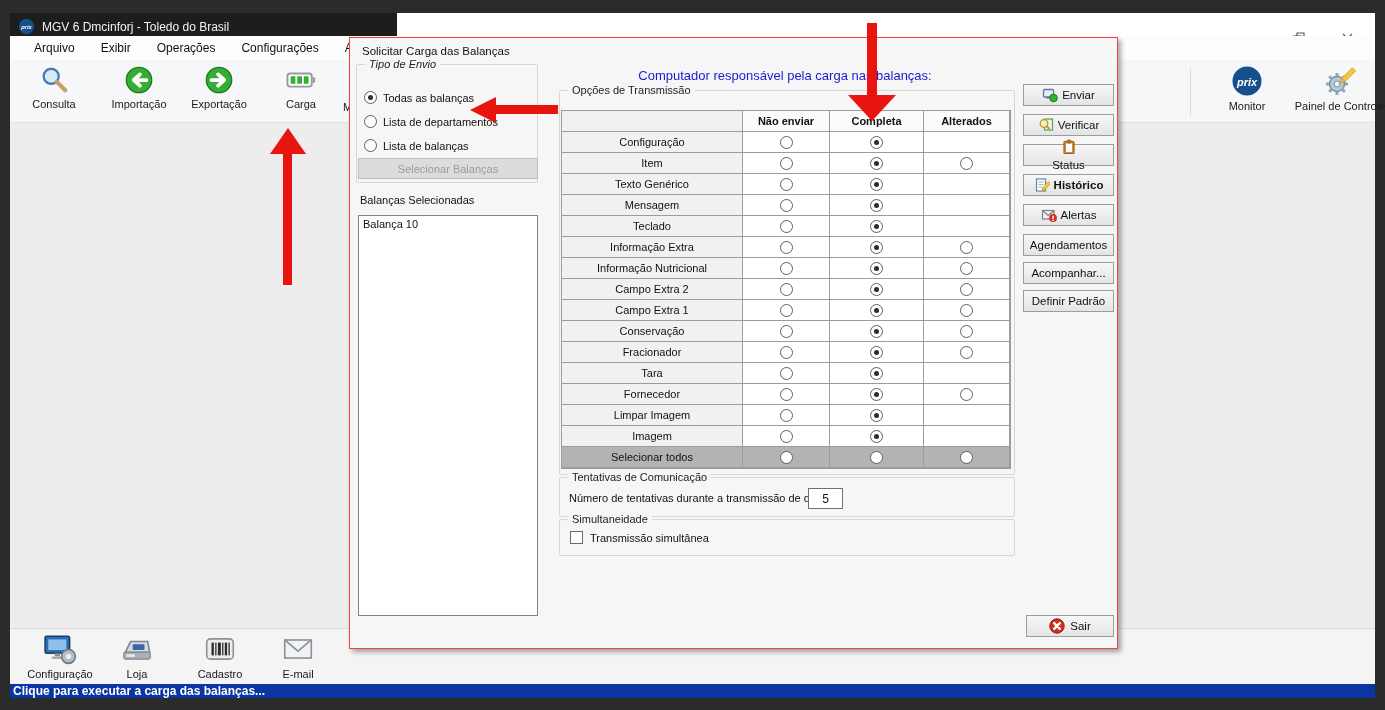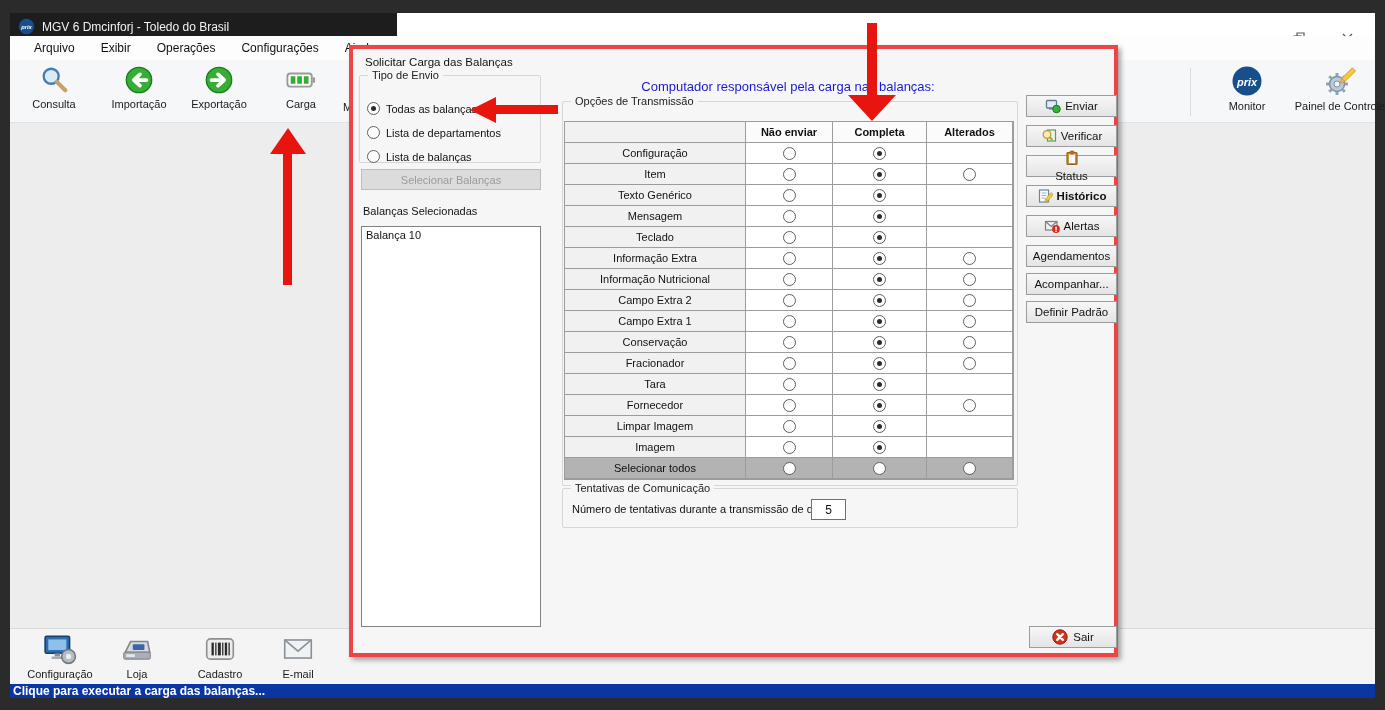--- a/index.html
+++ b/index.html
@@ -27,27 +27,27 @@
   #client-area { left:10px; top:123px; width:1365px; height:505px; background:#ededee; }
 
   #bottom-bar { left:10px; top:628px; width:1365px; height:56px; background:#f4f4f5; border-top:1px solid #dadada; }
   .bb-item { position:absolute; top:3px; text-align:center; cursor:pointer; }
   .bb-item svg { display:block; margin:0 auto; }
   .bb-label { font-size:11px; color:#1a1a1a; margin-top:2px; white-space:nowrap; }
 
   #status-bar { left:10px; top:684px; width:1365px; height:14px; background:#0a35a3; color:#ffffff; font-size:12px; font-weight:bold; display:flex; align-items:center; padding-left:3px; }
 
   
-  #dialog { left:349px; top:45px; width:769px; height:612px; background:#f6f6f6; border:4px solid #ef4444; box-shadow:3px 3px 5px rgba(0,0,0,0.35); z-index:10; }
+  #dialog { left:349px; top:37px; width:769px; height:612px; background:#f6f6f6; border:1px solid #ef4444; box-shadow:3px 3px 5px rgba(0,0,0,0.35); z-index:10; }
   #dialog-title { left:12px; top:7px; font-size:11.5px; color:#111; }
 
   .groupbox { position:absolute; border:1px solid #d6d6d6; border-radius:2px; }
   .groupbox .legend { position:absolute; top:-7px; left:8px; background:#f6f6f6; padding:0 4px; font-size:11px; color:#222; white-space:nowrap; }
 
-  #grp-tipo { left:6px; top:26px; width:182px; height:88px; }
+  #grp-tipo { left:6px; top:26px; width:182px; height:119px;font-style:italic; }
   .radio-row { position:absolute; left:14px; display:flex; align-items:center; gap:6px; font-size:11px; color:#111; cursor:pointer; white-space:nowrap; }
   .rd { width:13px; height:13px; border:1px solid #5f5f5f; border-radius:50%; background:#fff; position:relative; flex:none; display:inline-block; }
   .rd.sel::after { content:""; position:absolute; left:3px; top:3px; width:5px; height:5px; border-radius:50%; background:#2d2d2d; }
 
   #btn-selecionar { left:8px; top:120px; width:180px; height:21px; background:#dcdcdc; border:1px solid #bdbdbd; color:#9b9b9b; font-size:11px; display:flex; align-items:center; justify-content:center; }
 
   #lbl-balancas { left:10px; top:156px; font-size:11px; color:#111; }
   #listbox { left:8px; top:177px; width:180px; height:401px; background:#ffffff; border:1px solid #828282; overflow:hidden; }
   .lb-item { font-size:11px; color:#111; padding:2px 4px; }
 
@@ -405,20 +405,27 @@
         <span class="rd"></span>
       </div>
     </div>
 
   <div class="groupbox" id="grp-tentativas">
     <span class="legend">Tentativas de Comunicação</span>
     <span id="lbl-tentativas">Número de tentativas durante a transmissão de dados</span>
     <input id="tentativas-input" value="5" style="">
   </div>
 
+  <div class="groupbox" id="grp-simult">
+    <span class="legend">Simultaneidade</span>
+    <div id="chk-row">
+      <span class="cb"></span>
+      <span>Transmissão simultânea</span>
+    </div>
+  </div>
 
   <div id="sair-button">
     <span style="display:flex">
         <svg viewBox="0 0 16 16" width="16" height="16">
           <circle cx="8" cy="8" r="7.2" fill="#d3311c" stroke="#8f1d0e" stroke-width="1"></circle>
           <path d="M5.2 5.2 L10.8 10.8 M10.8 5.2 L5.2 10.8" stroke="#fff" stroke-width="2.4" stroke-linecap="round"></path>
         </svg>
       </span>
     <span>Sair</span>
   </div>

